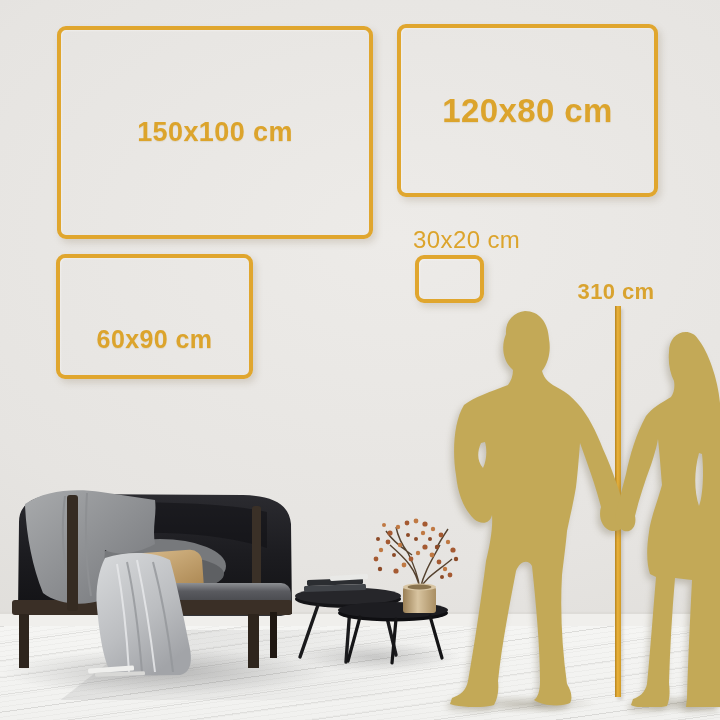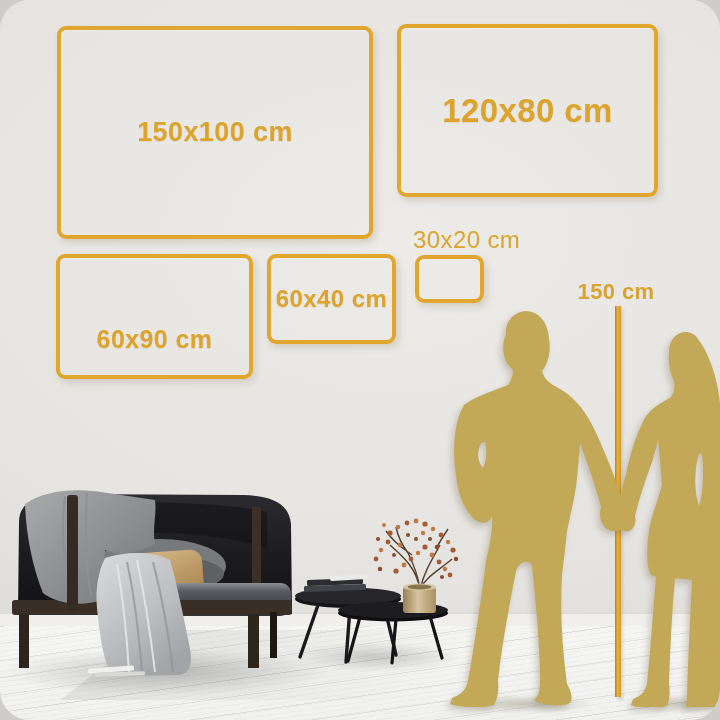--- a/index.html
+++ b/index.html
@@ -1,20 +1,19 @@
 <!DOCTYPE html>
 <html><head>
 <meta charset="utf-8">
 <style>
   html,body{margin:0;padding:0;background:#cfcdca;}
   .scene{
     position:relative;width:720px;height:720px;margin:0 auto;overflow:hidden;
     font-family:"Liberation Sans",sans-serif;
     background:#e7e5e2;
-    border-radius:30px;
   }
   
   .wall{
     position:absolute;left:0;top:0;width:720px;height:624px;
     background:
       radial-gradient(ellipse 900px 600px at 55% 38%, #edebe8 0%, #e6e4e1 55%, #dbd9d5 100%);
   }
   .baseboard{
     position:absolute;left:0;top:612px;width:720px;height:14px;
     background:linear-gradient(#dedcd8 0 2px,#f0efec 2px 100%);
@@ -92,27 +91,24 @@
 
   <div class="frame f150">
     <span class="flabel">150x100 cm</span>
   </div>
   <div class="frame f120">
     <span class="flabel">120x80 cm</span>
   </div>
   <div class="frame f6090">
     <span class="flabel">60x90 cm</span>
   </div>
-  <div class="frame f6040">
-    <span class="flabel">60x40 cm</span>
-  </div>
   <div class="frame f3020"></div>
   <div class="label3020">30x20 cm</div>
 
-  <div class="label180">150 cm</div>
+  <div class="label180">310 cm</div>
   <div class="measure-line"></div>
 
   <svg class="sofa-svg" viewBox="0 0 300 202">
     <defs>
       <linearGradient id="shellG" x1="0" y1="0" x2="0" y2="1">
         <stop offset="0" stop-color="#2b2b30"></stop>
           <stop offset="0.5" stop-color="#1c1c20"></stop>
           <stop offset="1" stop-color="#121215"></stop>
       </linearGradient>
       <linearGradient id="seatG" x1="0" y1="0" x2="0" y2="1">

